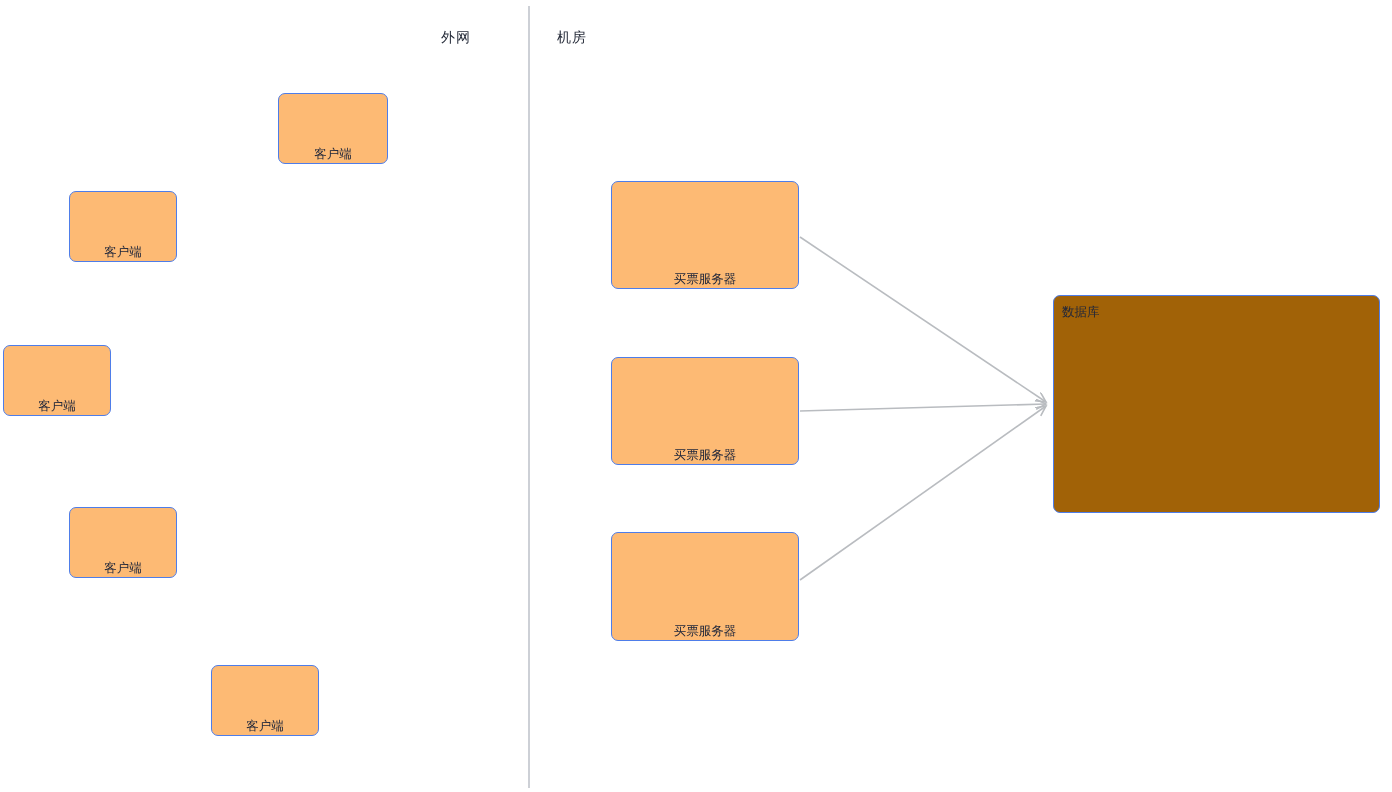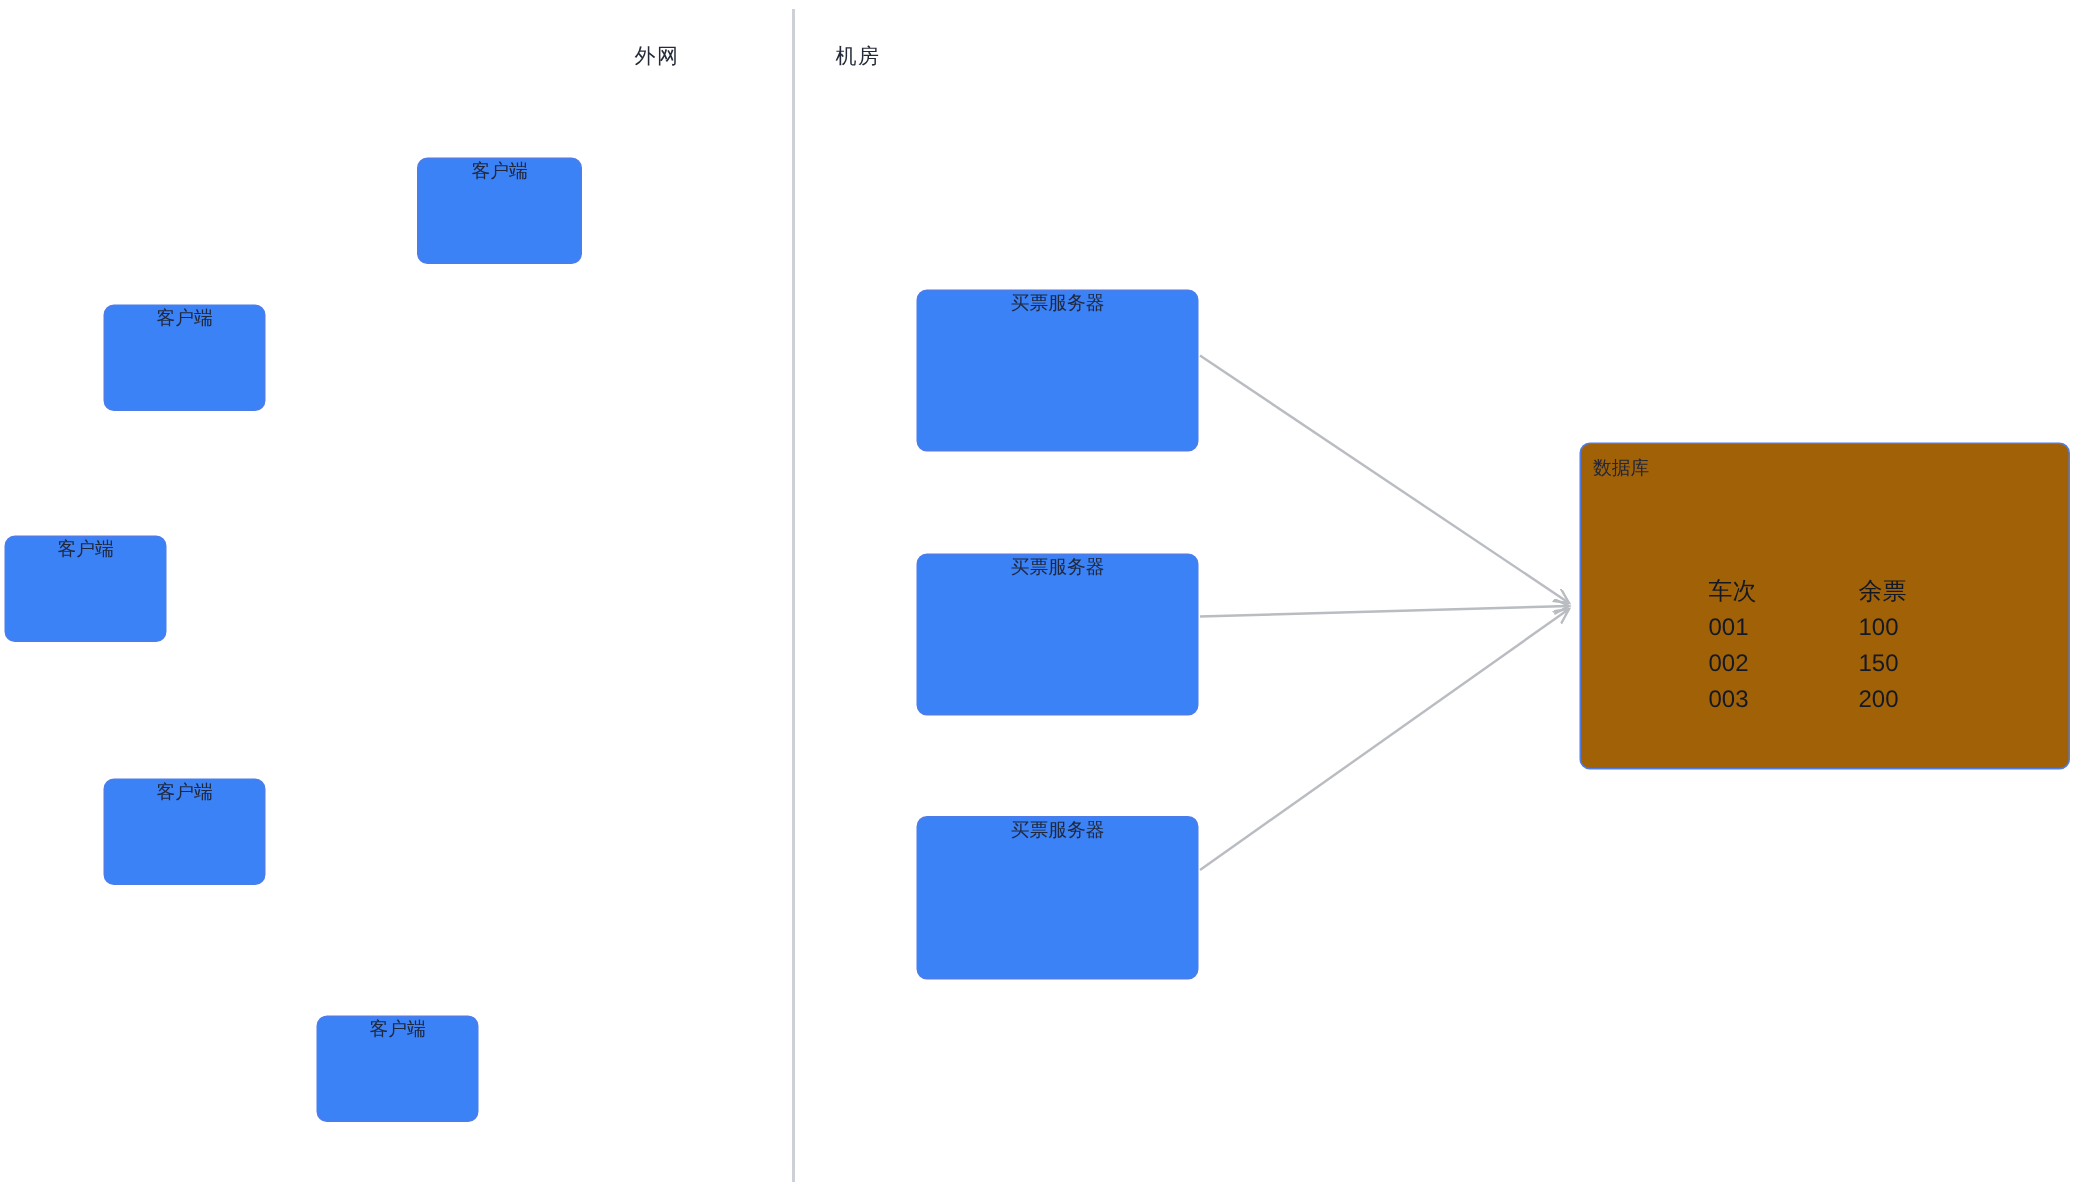--- a/index.html
+++ b/index.html
@@ -22,27 +22,26 @@
   }
 
   .divider {
     position: absolute;
     width: 2px;
     background: #cdd0d6;
   }
 
   .node {
     position: absolute;
-    background: #3b82f6;
+    background: #fdba74;
     border: 1.8px solid #4e7de9;
     border-radius: 7px;
     display: flex;
-    align-items: flex-start;
+    align-items: flex-end;
     justify-content: center;
-    margin-top: 12px;
   }
 
   .node-label {
     font-size: 12.5px;
     color: #21273a;
   }
 
   .db-node {
     position: absolute;
     background: #a16207;
@@ -75,21 +74,21 @@
     left: 0;
     top: 0;
     pointer-events: none;
   }
 </style>
 </head>
 <body>
 
 <div class="canvas">
 
-  <div class="zone-label" style="left:423px; top:29px;">外网</div>
+  <div class="zone-label" style="left:441px; top:29px;">外网</div>
   <div class="zone-label" style="left:557px; top:29px;">机房</div>
 
   <div class="divider" style="left:528px; top:6px; height:782px;"></div>
 
   <svg class="arrows-layer" width="1392" height="792" viewBox="0 0 1392 792">
     <defs>
       <marker id="arrowhead" markerWidth="14" markerHeight="14" refX="10" refY="5" orient="auto" markerUnits="userSpaceOnUse">
         <path d="M 0 0 L 10 5 L 0 10" fill="none" stroke="#b9bcc0" stroke-width="1.6"></path>
       </marker>
     </defs>
@@ -119,25 +118,15 @@
   </div>
   <div class="node" style="left:611px; top:357px; width:188px; height:108px;">
     <span class="node-label">买票服务器</span>
   </div>
   <div class="node" style="left:611px; top:532px; width:188px; height:109px;">
     <span class="node-label">买票服务器</span>
   </div>
 
   <div class="db-node" style="left:1053px; top:295px; width:327px; height:218px;">
     <div class="db-title">数据库</div>
-    <div class="db-table">
-      <div>车次</div>
-      <div>余票</div>
-      <div>001</div>
-      <div>100</div>
-      <div>002</div>
-      <div>150</div>
-      <div>003</div>
-      <div>200</div>
-    </div>
   </div>
 
 </div>
 
 </body></html>

